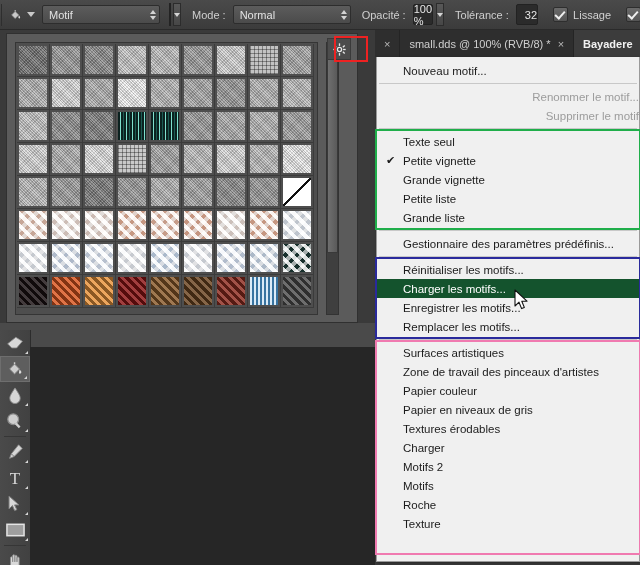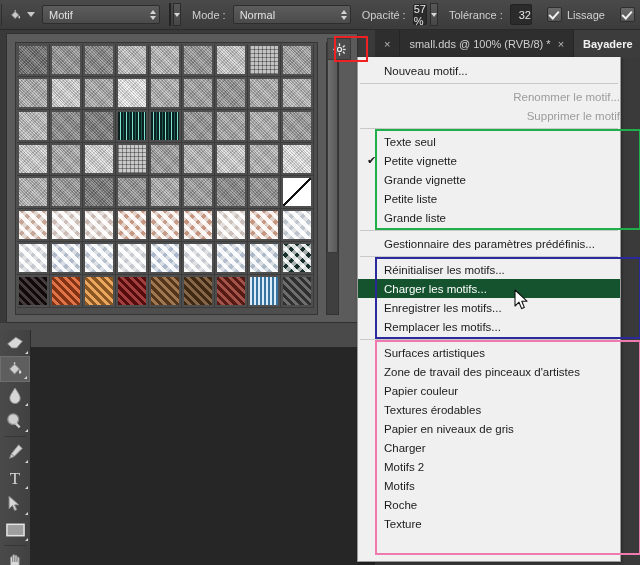--- a/index.html
+++ b/index.html
@@ -142,21 +142,21 @@
   .tab{
     display:flex;align-items:center;gap:7px;padding:0 9px;
     font-size:11px;color:#cfcfcf;white-space:nowrap;
     border-right:1px solid #242424;
   }
   .tab.active{background:#3c3c3c;color:#f2f2f2;font-weight:bold;}
   .tab .xmark{font-size:11px;color:#b9b9b9;}
 
   
   .menu{
-    position:absolute;left:357px;top:57px;width:264px;height:505px;
+    position:absolute;left:376px;top:57px;width:264px;height:505px;
     background:#f0f0f0;border:1px solid #9a9a9a;border-top:none;box-sizing:border-box;
     font-size:11.5px;color:#1b1b1b;
     box-shadow:1px 1px 3px rgba(0,0,0,.35);
   }
   .mi{
     height:19px;display:flex;align-items:center;padding-left:26px;position:relative;
     white-space:nowrap;
   }
   .mi.dim{color:#9c9c9c;justify-content:flex-end;}
   .mi.hl{background:#14532d;color:#ffffff;}
@@ -207,21 +207,21 @@
     <div class="combo wide">
       <span>Normal</span>
       <span class="spin">
           <i class="up"></i>
           <i class="dn"></i>
         </span>
     </div>
 
     <span class="opt-label">Opacité :</span>
     <div class="numfield">
-        <span>57 %</span>
+        <span>100 %</span>
       </div>
     <div class="chipbtn" style="margin-left:3px;">
         <div class="tri-down"></div>
       </div>
 
     <span class="opt-label">Tolérance :</span>
     <div class="numfield small">
         <span>32</span>
       </div>
 
@@ -615,24 +615,24 @@
         <div class="mi">
           <span>Surfaces artistiques</span>
         </div>
         <div class="mi">
           <span>Zone de travail des pinceaux d'artistes</span>
         </div>
         <div class="mi">
           <span>Papier couleur</span>
         </div>
         <div class="mi">
+          <span>Papier en niveaux de gris</span>
+        </div>
+        <div class="mi">
           <span>Textures érodables</span>
-        </div>
-        <div class="mi">
-          <span>Papier en niveaux de gris</span>
         </div>
         <div class="mi">
           <span>Charger</span>
         </div>
         <div class="mi">
           <span>Motifs 2</span>
         </div>
         <div class="mi">
           <span>Motifs</span>
         </div>

